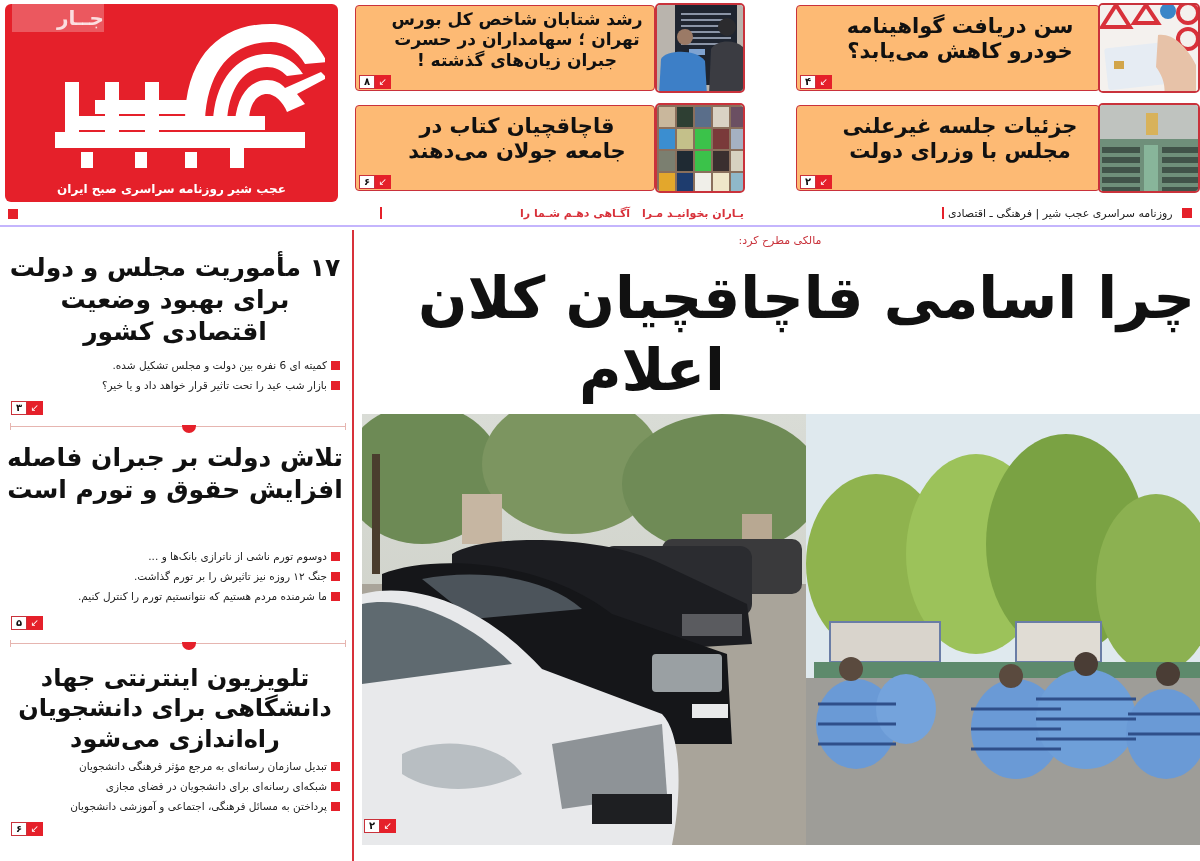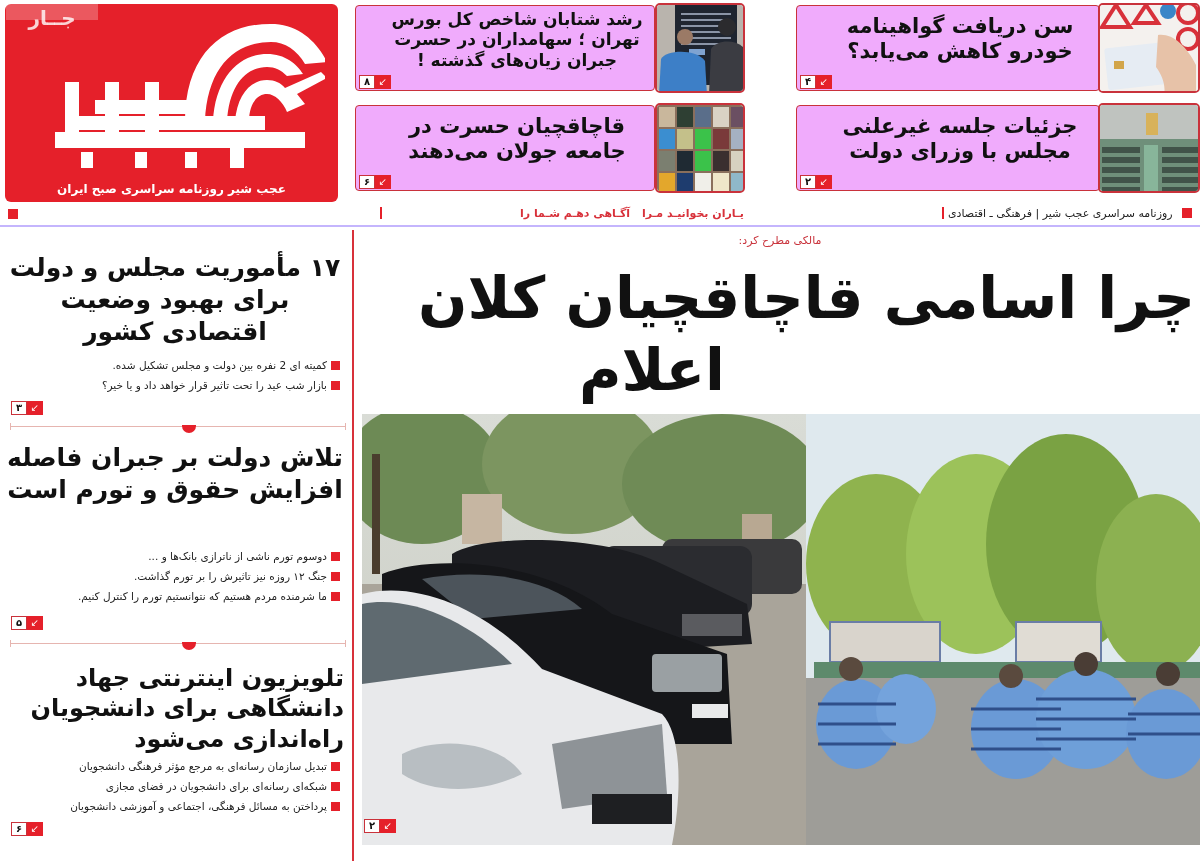--- a/index.html
+++ b/index.html
@@ -4,26 +4,26 @@
   <style>
     * { box-sizing: border-box; margin: 0; padding: 0; }
     html, body { width: 1200px; height: 861px; overflow: hidden; background: #ffffff; }
     body { position: relative; font-family: "DejaVu Sans", sans-serif; color: #111; direction: ltr; }
     .abs { position: absolute; }
 
     
     .logo { left: 5px; top: 4px; width: 333px; height: 198px; background: #e5202a; border-radius: 6px; overflow: hidden; }
     .logo .lion { position: absolute; left: 30px; top: 8px; width: 290px; height: 160px; }
     .logo .tagline { position: absolute; left: 0; right: 0; bottom: 6px; text-align: center; color: #fff; font-weight: bold; font-size: 12px; direction: rtl; letter-spacing: -0.3px; }
-    .watermark { left: 6px; top: 4px; width: 92px; height: 16px; background: rgba(255,255,255,0.25); color: rgba(255,255,255,0.8); font-weight: bold; font-size: 20px; text-align: center; line-height: 28px; direction: rtl; }
+    .watermark { left: 12px; top: 4px; width: 92px; height: 28px; background: rgba(255,255,255,0.25); color: rgba(255,255,255,0.8); font-weight: bold; font-size: 20px; text-align: right; line-height: 28px; direction: rtl; }
     .logo-dot { left: 8px; top: 210px; width: 8px; height: 8px; background: #e5202a; }
 
     
     .teaser { width: 390px; height: 90px; }
-    .teaser .box { position: absolute; left: 0; top: 2px; width: 300px; height: 86px; border: 1.5px solid #c9323b; border-radius: 4px; background: #f0abfc; }
+    .teaser .box { position: absolute; left: 0; top: 2px; width: 300px; height: 86px; border: 1.5px solid #c9323b; border-radius: 4px; background: #fdba74; }
     .teaser .title { position: absolute; left: 30px; right: 6px; top: 4px; text-align: center; font-weight: bold; color: #111; direction: rtl; line-height: 1.2; }
     .teaser .thumb { position: absolute; left: 300px; top: 0; width: 90px; height: 90px; border: 2px solid #c9323b; border-radius: 5px; overflow: hidden; }
     .badge { position: absolute; height: 14px; display: flex; }
     .badge .num { width: 16px; height: 14px; background: #fff; border: 1px solid #c9323b; font-size: 10px; font-weight: bold; text-align: center; line-height: 12px; color: #111; }
     .badge .arrow { width: 16px; height: 14px; background: #e5202a; color: #fff; font-size: 10px; text-align: center; line-height: 14px; }
 
     
     .infobar { left: 0; top: 203px; width: 1200px; height: 24px; border-bottom: 2px solid #c4b5fd; }
     .infobar .sq { position: absolute; width: 10px; height: 10px; background: #e5202a; }
     .infobar .txt { position: absolute; font-size: 11px; direction: rtl; white-space: nowrap; }
@@ -126,21 +126,21 @@
       <circle cx="68" cy="6" r="8" fill="#3a86c8"></circle>
       <rect x="6" y="40" width="64" height="42" rx="3" fill="#e6ecf3" transform="rotate(-6 38 60)"></rect>
       <rect x="14" y="56" width="10" height="8" fill="#d2a54a"></rect>
       <path d="M58 30 C72 28 86 40 96 60 L96 90 L64 90 C66 80 62 70 56 62 Z" fill="#e7c2a8"></path>
     </svg>
   </div>
 </div>
 
 <div class="abs teaser" style="left:355px; top:103px;">
   <div class="box">
-    <div class="title" style="font-size:21px; top:8px;">قاچاقچیان حسرت در جامعه جولان می‌دهند</div>
+    <div class="title" style="font-size:21px; top:8px;">قاچاقچیان کتاب در جامعه جولان می‌دهند</div>
     <div class="badge" style="left:3px; top:69px;">
       <span class="num">۶</span>
       <span class="arrow">↙</span>
     </div>
   </div>
   <div class="thumb">
     <svg width="90" height="90" viewBox="0 0 90 90">
       <rect width="90" height="90" fill="#8a6f5c"></rect>
       <g>
         <rect x="2" y="2" width="16" height="20" fill="#c9b79c"></rect>
@@ -210,21 +210,21 @@
 </div>
 
 <div class="abs colrule"></div>
 <div class="abs leftcol">
 
   <div class="story" style="top:0; height:190px;">
     <div class="headline" style="top:22px;">۱۷ مأموریت مجلس و دولت برای بهبود وضعیت اقتصادی کشور</div>
     <ul class="bullets" style="top:125px;">
       <li>
           <span class="b"></span>
-          <span>کمیته ای 2 نفره بین دولت و مجلس تشکیل شده.</span>
+          <span>کمیته ای 6 نفره بین دولت و مجلس تشکیل شده.</span>
         </li>
       <li>
           <span class="b"></span>
           <span>بازار شب عید را تحت تاثیر قرار خواهد داد و یا خیر؟</span>
         </li>
     </ul>
     <div class="badge" style="left:11px; top:171px;">
       <span class="num">۳</span>
       <span class="arrow">↙</span>
     </div>
@@ -252,21 +252,21 @@
     <div class="badge" style="left:11px; top:190px;">
       <span class="num">۵</span>
       <span class="arrow">↙</span>
     </div>
   </div>
   <div class="divider" style="top:413px;">
       <span class="dot"></span>
     </div>
 
   <div class="story" style="top:413px; height:218px;">
-    <div class="headline" style="top:20px; font-size:24px;text-align:right;">تلویزیون اینترنتی جهاد دانشگاهی برای دانشجویان راه‌اندازی می‌شود</div>
+    <div class="headline" style="top:20px; font-size:24px;">تلویزیون اینترنتی جهاد دانشگاهی برای دانشجویان راه‌اندازی می‌شود</div>
     <ul class="bullets" style="top:113px;">
       <li>
           <span class="b"></span>
           <span>تبدیل سازمان رسانه‌ای به مرجع مؤثر فرهنگی دانشجویان</span>
         </li>
       <li>
           <span class="b"></span>
           <span>شبکه‌ای رسانه‌ای برای دانشجویان در فضای مجازی</span>
         </li>
       <li>

